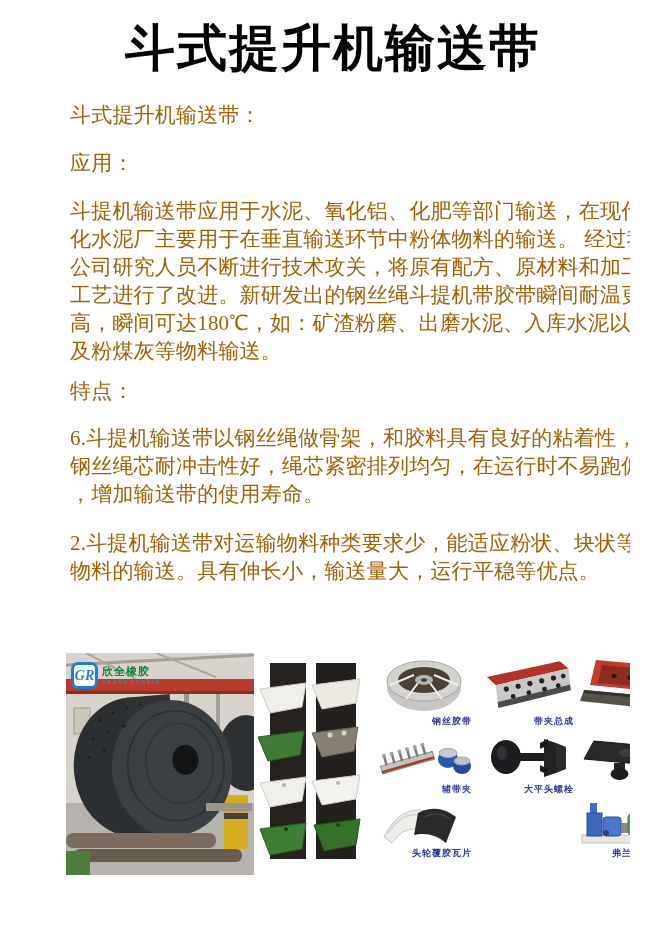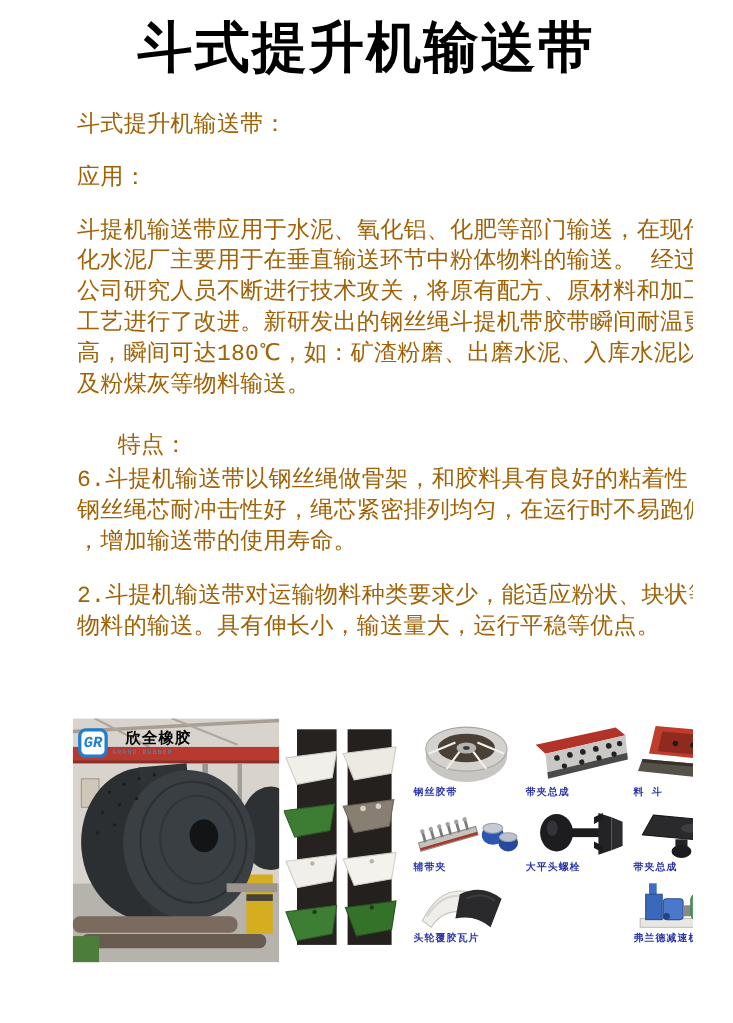--- a/index.html
+++ b/index.html
@@ -1,34 +1,34 @@
 <!DOCTYPE html>
 <html><head>
 <meta charset="utf-8">
 <style>
   * { margin:0; padding:0; box-sizing:border-box; }
   html,body { background:#ffffff; }
   .page {
     position:relative; width:594px; height:930px; margin:0 auto;
     background:#ffffff; overflow:hidden;
-    font-family:Liberation Mono, monospace; color:#000;
+    font-family:Liberation Serif, serif; color:#000;
   }
   .page-title {
     position:absolute; top:18px; left:0; width:100%;
     text-align:center; font-size:50px; font-weight:bold;
     letter-spacing:2px; line-height:1.2; color:#000;
   }
   .para {
     position:absolute; left:34px; font-size:21px; line-height:28px;
     color:#a16207; white-space:pre; letter-spacing:0.2px;
   }
   .p-heading   { top:101px; }
   .p-app-label { top:149px; }
   .p-app-text  { top:197px; }
-  .p-feat-label{ top:393px;margin-left:37px; }
+  .p-feat-label{ top:377px; }
   .p-feat1     { top:424px; }
   .p-feat2     { top:529px; }
 
   
   .gallery { position:absolute; left:0; top:645px; width:666px; height:285px;padding-left:20px; }
 
   .factory-photo {
     position:absolute; left:30px; top:8px; width:188px; height:222px;
     overflow:hidden;
   }
@@ -36,27 +36,27 @@
     position:absolute; left:5px; top:9px; display:flex; align-items:center; gap:4px;
   }
   .logo-box {
     width:27px; height:27px; background:#ffffff;
     border:3px solid #1e7fd2; border-radius:7px;
     color:#1e7fd2; font-weight:bold; font-size:14px;
     display:flex; align-items:center; justify-content:center;
     font-style:italic;
   }
   .logo-text { display:flex; flex-direction:column; line-height:1; }
-  .logo-name { color:#000000; font-weight:bold; font-size:14px; letter-spacing:1px;margin-left:12px; }
+  .logo-name { color:#15803d; font-weight:bold; font-size:11px; letter-spacing:1px; }
   .logo-sub  { color:#5a86b4; font-size:6px; letter-spacing:1px; margin-top:2px; }
 
   .buckets-photo { position:absolute; left:222px; top:12px; width:112px; height:218px; }
 
   .grid-cell {
-    position:absolute; width:96px; text-align:left;
+    position:absolute; width:96px; text-align:right;
   }
   .grid-cell figcaption {
     margin-top:3px; font-size:9px; font-weight:600; color:#2c35a8;
     letter-spacing:1px; line-height:11px;
   }
   .c1 { left:340px; } .c2 { left:442px; } .c3 { left:540px; }
   .r1 { top:12px; } .r2 { top:88px; } .r3 { top:154px; }
   .grid-cell svg { display:block; margin:0 auto; }
 </style>
 </head>

